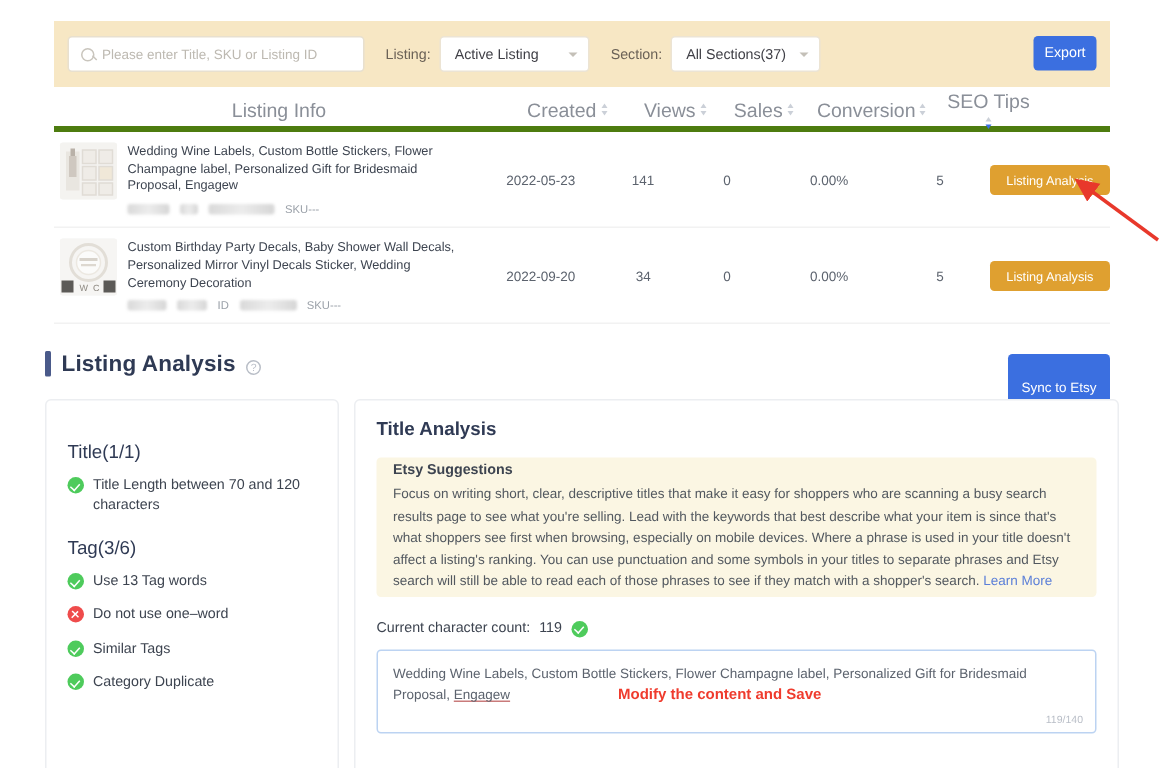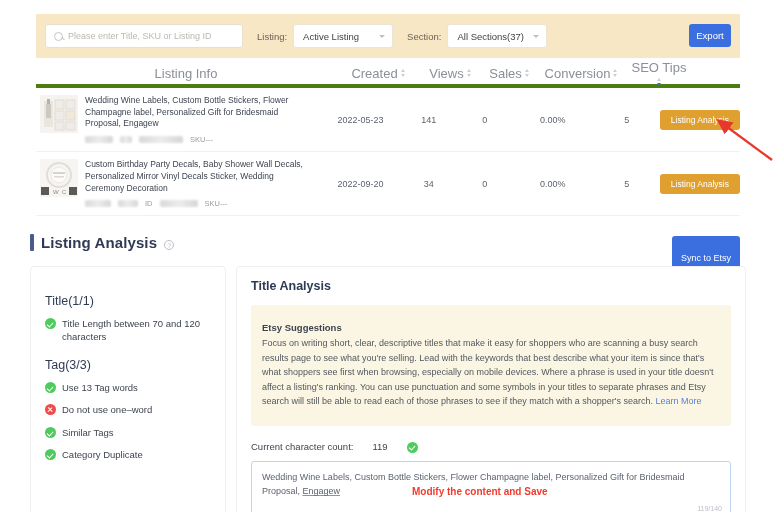--- a/index.html
+++ b/index.html
@@ -120,25 +120,25 @@
   }
   .tip-ic.bad::before { transform: rotate(45deg); }
   .tip-ic.bad::after { transform: rotate(-45deg); }
   .tip-txt { font-size: 9.5px; color: #3d4450; line-height: 1.42; }
 
   .title-panel {
     position: absolute; left: 236px; top: 266px; width: 510px; height: 250px;
     background: #fff; border: 1px solid #eceef1; border-radius: 4px; padding: 12px 14px;
   }
   .ta-h { font-size: 12.5px; font-weight: bold; color: #2f3a54; }
-  .sugg-box { margin-top: 12px; background: #fbf6e3; border-radius: 3px; padding: 17px 11px; }
+  .sugg-box { margin-top: 12px; background: #fbf6e3; border-radius: 3px; padding: 3px 11px; }
   .sugg-h { font-size: 9.5px; font-weight: bold; color: #3d4450; }
   .sugg-p { font-size: 9px; color: #52585f; line-height: 1.62; margin-top: 3px; }
   .learn { color: #5b7fd8; }
-  .cc-row { display: flex; align-items: center; gap: 19px; margin-top: 15px; }
+  .cc-row { display: flex; align-items: center; gap: 6px; margin-top: 15px; }
   .cc-lbl { font-size: 9.5px; color: #3d4450; }
   .cc-val { font-size: 9.5px; color: #3d4450; }
 
   .ta-box {
     position: relative; margin-top: 8px; border: 1px solid #bcd3f2; border-radius: 3px;
     height: 56px; padding: 8px 10px; background: #fff;
   }
   .ta-text { font-size: 9px; color: #5c636e; line-height: 1.62; }
   .ta-text u { text-decoration: underline; text-decoration-style: solid; }
   .ta-note {
@@ -300,21 +300,21 @@
   <div class="sync-btn">Sync to Etsy</div>
 
   <div class="tips-panel">
     <div class="tips-sub">Title(1/1)</div>
 
     <div class="tip-row">
       <span class="tip-ic ok"></span>
       <span class="tip-txt">Title Length between 70 and 120 characters</span>
     </div>
 
-    <div class="tips-sub">Tag(3/3)</div>
+    <div class="tips-sub">Tag(3/6)</div>
 
     <div class="tip-row">
       <span class="tip-ic ok"></span>
       <span class="tip-txt">Use 13 Tag words</span>
     </div>
     <div class="tip-row">
       <span class="tip-ic bad"></span>
       <span class="tip-txt">Do not use one–word</span>
     </div>
     <div class="tip-row">

